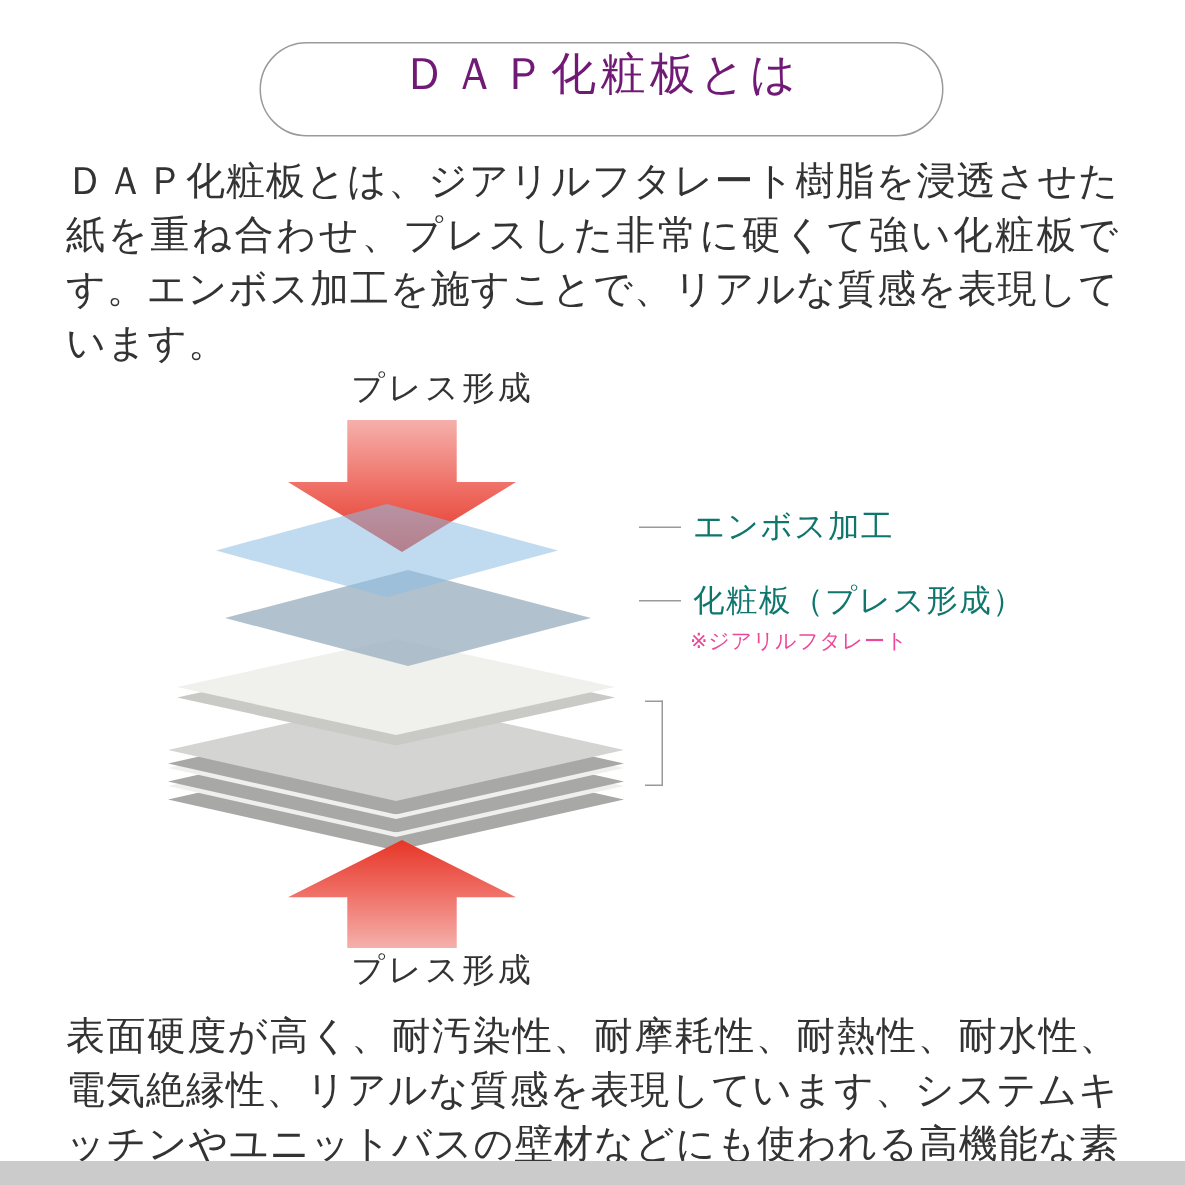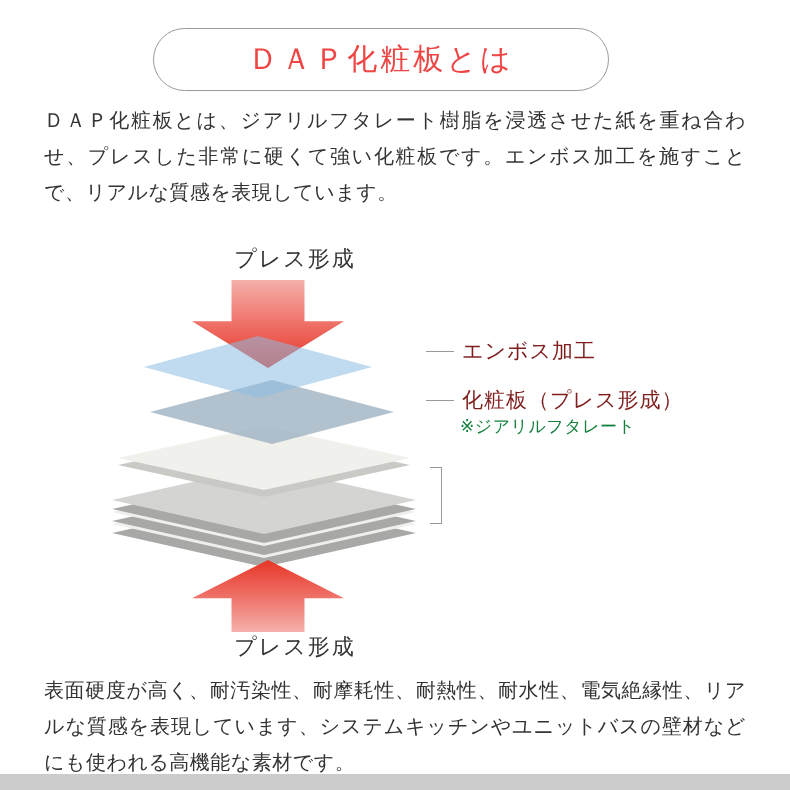--- a/index.html
+++ b/index.html
@@ -6,30 +6,30 @@
   html,body { width:790px; height:790px; }
   body {
     position:relative;
     width:790px; height:790px;
     background:#ffffff;
     color:#333333;
     font-family:"Liberation Sans","DejaVu Sans",sans-serif;
     overflow:hidden;
   }
   .title-capsule {
-    position:absolute; left:153px; top:28px;
+    position:absolute; left:173px; top:28px;
     width:456px; height:63px;
     border:1px solid #9a9a9a; border-radius:32px;
     background:#fff;
-    display:flex; align-items:center; justify-content:center;
-    font-size:30px; letter-spacing:3px; color:#ef4444;
+    display:flex; align-items:flex-start; justify-content:center;
+    font-size:30px; letter-spacing:3px; color:#701a75;
   }
   .para {
     position:absolute; left:44px; width:702px;
-    font-size:20px; line-height:36px; letter-spacing:0.5px;
+    font-size:26px; line-height:36px; letter-spacing:0.5px;
     text-align:justify; word-break:break-all; overflow-wrap:anywhere;
     color:#333;
   }
   .para.intro { top:102px; }
   .para.outro { top:672px; }
 
   .diagram { position:absolute; left:0; top:230px; width:790px; height:432px; }
 
   .press-label {
     position:absolute; left:220px; width:150px;
@@ -68,25 +68,25 @@
 
   .conn { position:absolute; width:28px; height:0; border-top:1px solid #999; }
   .conn.c-emboss   { left:426px; top:121px; }
   .conn.c-titanium { left:426px; top:170px; }
 
   .mdf-bracket {
     position:absolute; left:430px; top:237px; width:12px; height:57px;
     border:1px solid #999; border-left:none;
   }
 
-  .lbl { position:absolute; font-size:21px; letter-spacing:1px; color:#7f1d1d; white-space:nowrap; }
+  .lbl { position:absolute; font-size:21px; letter-spacing:1px; color:#0f766e; white-space:nowrap; }
   .lbl.l-emboss   { left:462px; top:107px; }
   .lbl.l-titanium { left:462px; top:156px; }
   .lbl.l-base     { left:458px; top:252px; }
-  .note { position:absolute; font-size:17px; line-height:22px; letter-spacing:0.5px; color:#15803d; white-space:nowrap; }
+  .note { position:absolute; font-size:14px; line-height:22px; letter-spacing:0.5px; color:#ec4899; white-space:nowrap; }
   .note.n1 { left:460px; top:186px; }
   .note.n2 { left:472px; top:208px; }
 
   .bottom-strip {
     position:absolute; left:0; bottom:0; width:790px; height:16px;
     background:#cbcbcb;
   }
 </style>
 </head>
 <body>

